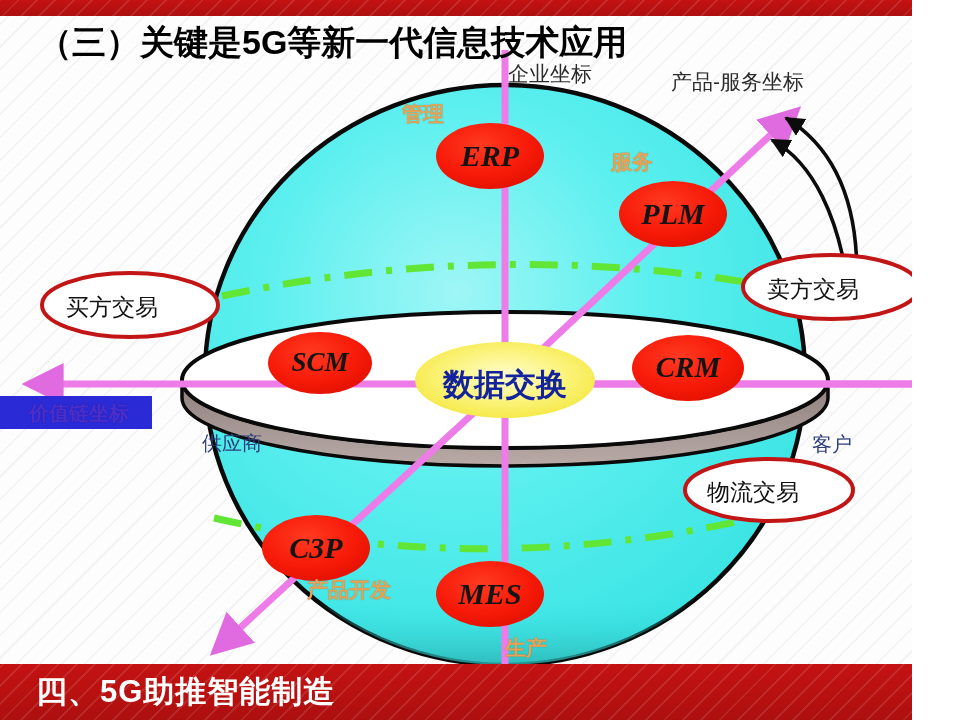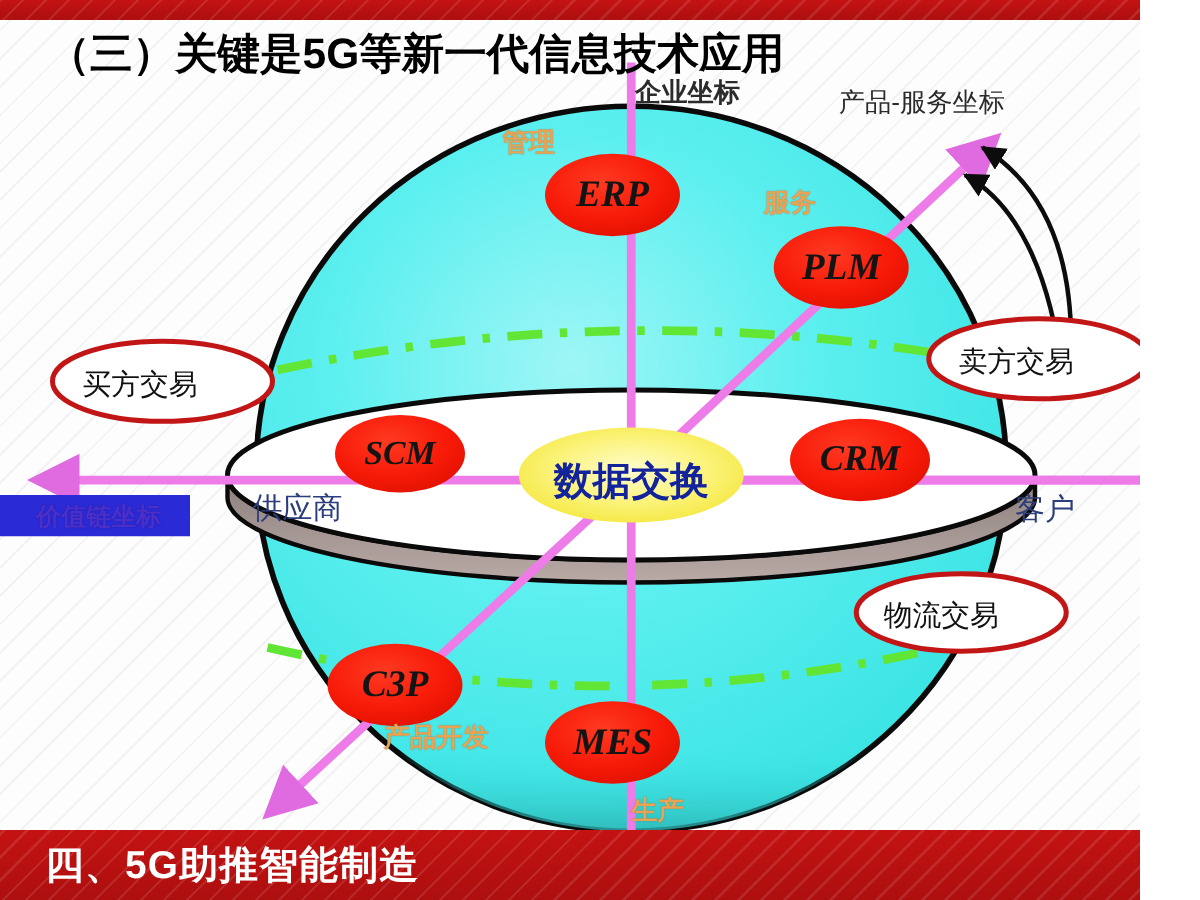--- a/index.html
+++ b/index.html
@@ -44,21 +44,21 @@
   .lbl{position:absolute;white-space:nowrap;}
   .ax-lbl{font-size:21px;color:#2b2b2b;}
   .sphere-sec{font-size:21px;font-weight:bold;color:#e8a355;
       text-shadow:0 0 1px rgba(120,70,20,.55);}
   .node-txt{
     font-family:"Liberation Serif","DejaVu Serif",serif;
     font-style:italic;font-weight:bold;color:#141414;
     text-align:center;}
   .bubble-txt{font-size:23px;color:#111111;}
   .hub-txt{font-size:31px;font-weight:bold;color:#13239c;}
-  .sup-cus{font-size:24px;color:#2b3d7a;}
+  .sup-cus{font-size:20px;color:#2b3d7a;margin-top:40px;}
   #value-chain-box{
     position:absolute;left:0;top:396px;width:152px;height:33px;
     background:#2a2ad6;
   }
   #value-chain-text{
     position:absolute;left:6px;top:400px;width:146px;
     font-size:20px;font-weight:bold;color:#4b2fc7;text-align:center;
     text-shadow:0 0 1px #1a1ab0;
   }
 </style>
@@ -148,21 +148,21 @@
 
     <ellipse cx="505" cy="380" rx="90" ry="38" fill="url(#hubGrad)"></ellipse>
 
     <g>
       <ellipse cx="130" cy="305" rx="88" ry="32" fill="#ffffff" stroke="#C21515" stroke-width="4"></ellipse>
       <ellipse cx="831" cy="287" rx="88" ry="32" fill="#ffffff" stroke="#C21515" stroke-width="4"></ellipse>
       <ellipse cx="769" cy="490" rx="84" ry="31" fill="#ffffff" stroke="#C21515" stroke-width="4"></ellipse>
     </g>
   </svg>
 
-  <div class="lbl ax-lbl" style="left:508px;top:60px;font-weight:bold;">企业坐标</div>
+  <div class="lbl ax-lbl" style="left:508px;top:60px;">企业坐标</div>
   <div class="lbl ax-lbl" style="left:671px;top:68px;">产品-服务坐标</div>
 
   <div id="value-chain-box"></div>
   <div id="value-chain-text">价值链坐标</div>
 
   <div class="lbl sphere-sec" style="left:402px;top:100px;">管理</div>
   <div class="lbl sphere-sec" style="left:611px;top:148px;">服务</div>
   <div class="lbl sphere-sec" style="left:307px;top:576px;">产品开发</div>
   <div class="lbl sphere-sec" style="left:505px;top:634px;">生产</div>
 

